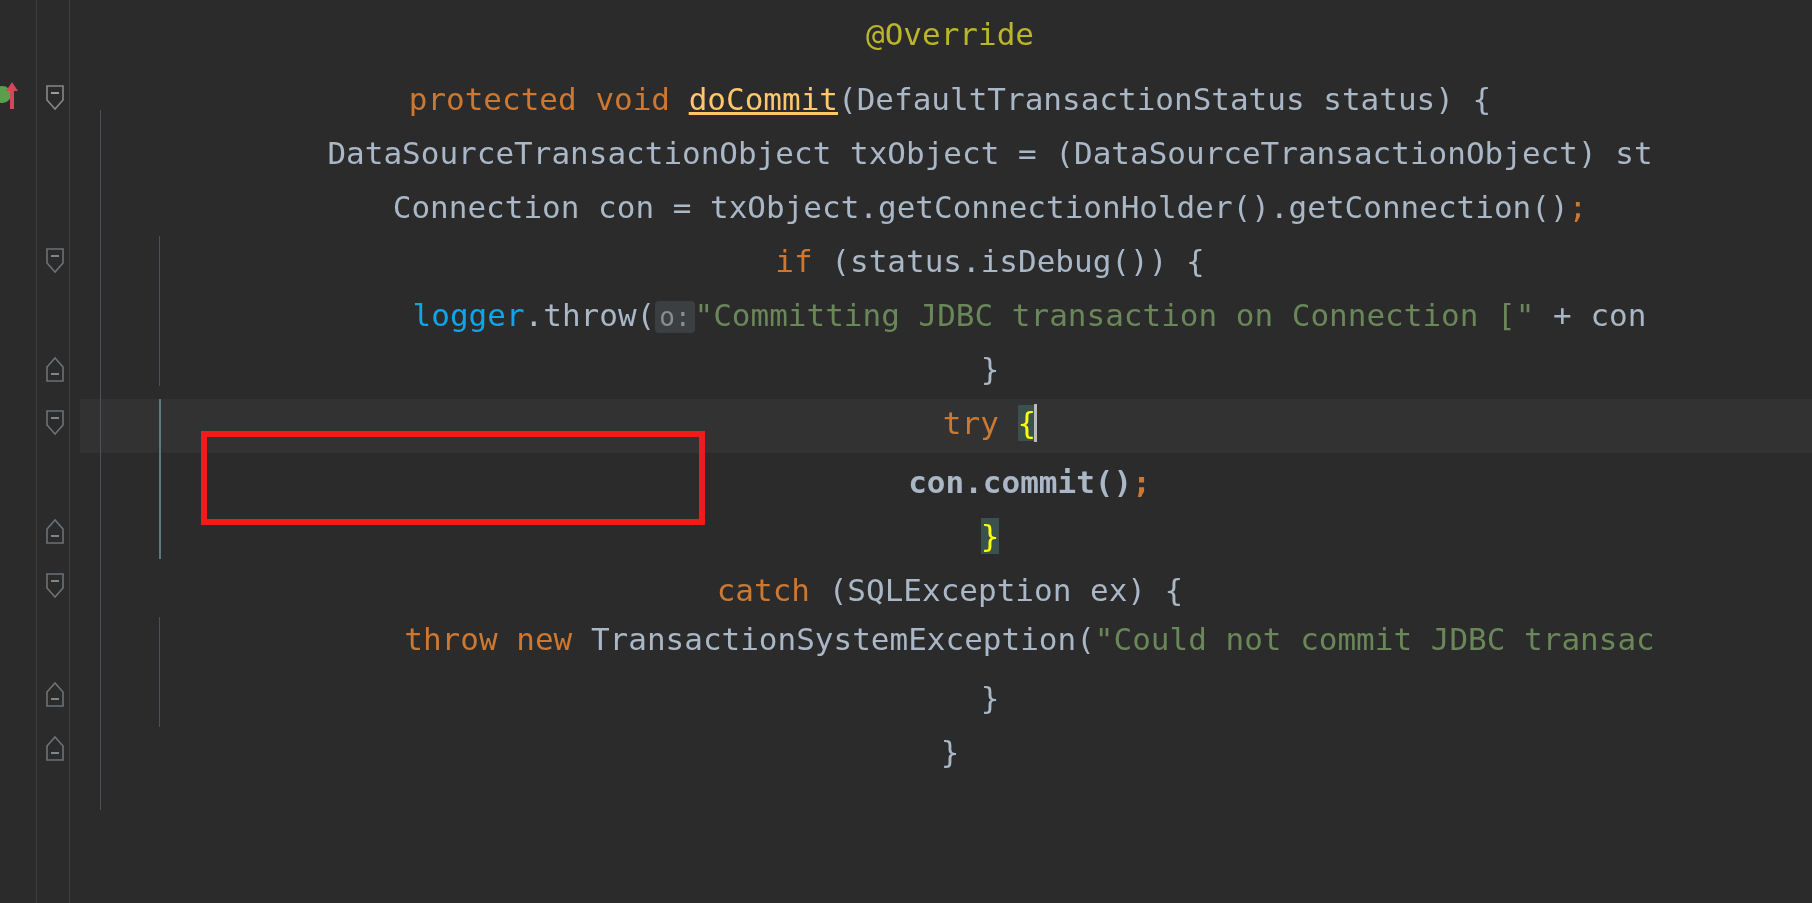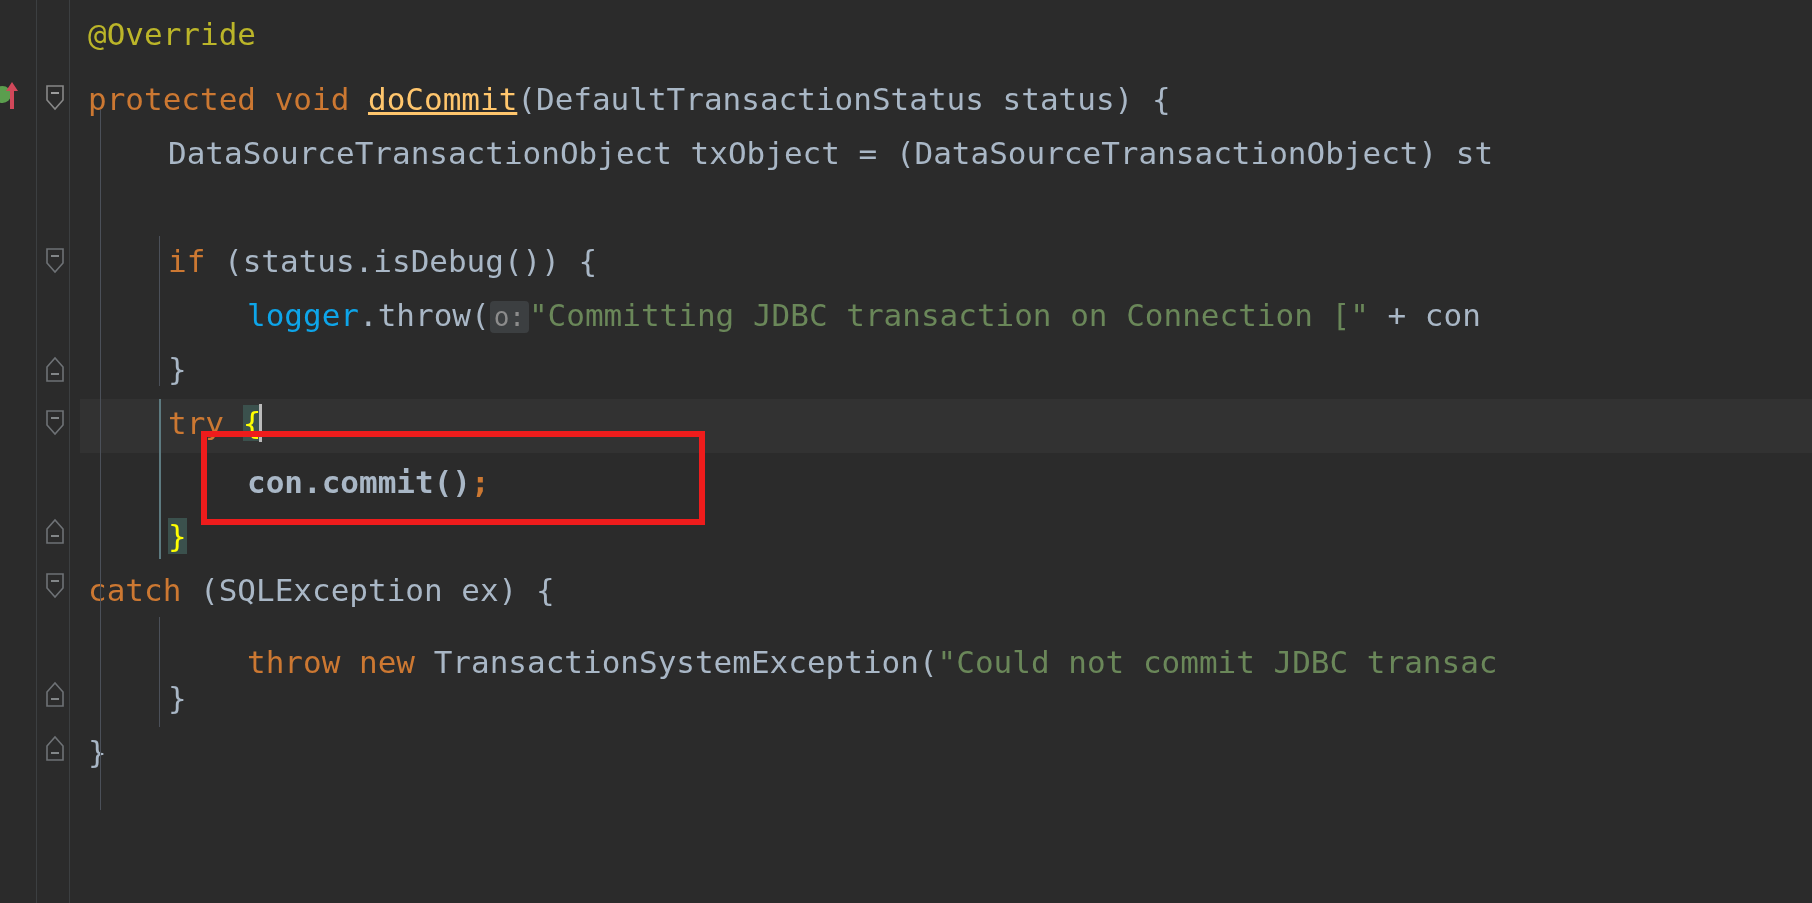--- a/index.html
+++ b/index.html
@@ -15,20 +15,21 @@
     font-family: "DejaVu Sans Mono", "Liberation Mono", monospace;
   }
 
   
   #editor {
     position: relative;
     width: 1812px;
     height: 903px;
     background: #2b2b2b;
     overflow: hidden;
+    text-align: center;
   }
 
   
   .gutter {
     position: absolute;
     left: 0; top: 0;
     width: 80px;
     height: 903px;
     background: #2b2b2b;
     z-index: 2;
@@ -235,36 +236,37 @@
   <div class="indent-guide" style="left:159px; top:617px; height:110px;"></div>
 
   <div class="code-surface">
 
     <div class="line" style="top:7px;"><span class="txt"><span class="anno">@Override</span></span></div>
 
     <div class="line" style="top:72px;"><span class="txt"><span class="kw">protected</span><span class="punct"> </span><span class="kw">void</span><span class="punct"> </span><span class="mname">doCommit</span><span class="punct">(</span><span class="type">DefaultTransactionStatus</span><span class="type"> status</span><span class="punct">) {</span></span></div>
 
     <div class="line" style="top:126px;"><span class="txt" style="padding-left:168px;"><span class="type">DataSourceTransactionObject txObject = (DataSourceTransactionObject) st</span></span></div>
 
+    <div class="line" style="top:180px;"><span class="txt" style="padding-left:168px;"><span class="type">Connection con = txObject.getConnectionHolder().getConnection()</span><span class="semi">;</span></span></div>
 
     <div class="line" style="top:234px;"><span class="txt" style="padding-left:168px;"><span class="kw">if</span><span class="type"> (status.isDebug()) {</span></span></div>
 
     <div class="line" style="top:288px;"><span class="txt" style="padding-left:247px;"><span class="field">logger</span><span class="type">.throw(</span><span class="hint">o:</span><span class="str">"Committing JDBC transaction on Connection ["</span><span class="type"> + con</span></span></div>
 
     <div class="line" style="top:342px;"><span class="txt" style="padding-left:168px;"><span class="punct">}</span></span></div>
 
     <div class="line" style="top:396px;"><span class="txt" style="padding-left:168px;"><span class="kw">try</span><span class="punct"> </span><span class="brace-hl">{</span><span class="caret"></span></span></div>
 
     <div class="line" style="top:455px;"><span class="txt" style="padding-left:247px;font-weight:bold;"><span class="type">con.commit()</span><span class="semi">;</span></span></div>
 
     <div class="line" style="top:509px;"><span class="txt" style="padding-left:168px;"><span class="brace-hl">}</span></span></div>
 
     <div class="line" style="top:563px;"><span class="txt" style=""><span class="kw">catch</span><span class="type"> (SQLException ex) {</span></span></div>
 
-    <div class="line" style="top:635px;"><span class="txt" style="padding-left:247px;"><span class="kw">throw</span><span class="punct"> </span><span class="kw">new</span><span class="type"> TransactionSystemException(</span><span class="str">"Could not commit JDBC transac</span></span></div>
+    <div class="line" style="top:612px;"><span class="txt" style="padding-left:247px;"><span class="kw">throw</span><span class="punct"> </span><span class="kw">new</span><span class="type"> TransactionSystemException(</span><span class="str">"Could not commit JDBC transac</span></span></div>
 
     <div class="line" style="top:671px;"><span class="txt" style="padding-left:168px;"><span class="punct">}</span></span></div>
 
     <div class="line" style="top:725px;"><span class="txt" style="padding-left:88px;"><span class="punct">}</span></span></div>
 
   </div>
 
 
   <div class="annotation-box" style="left:201px; top:431px; width:492px; height:82px;"></div>
 

